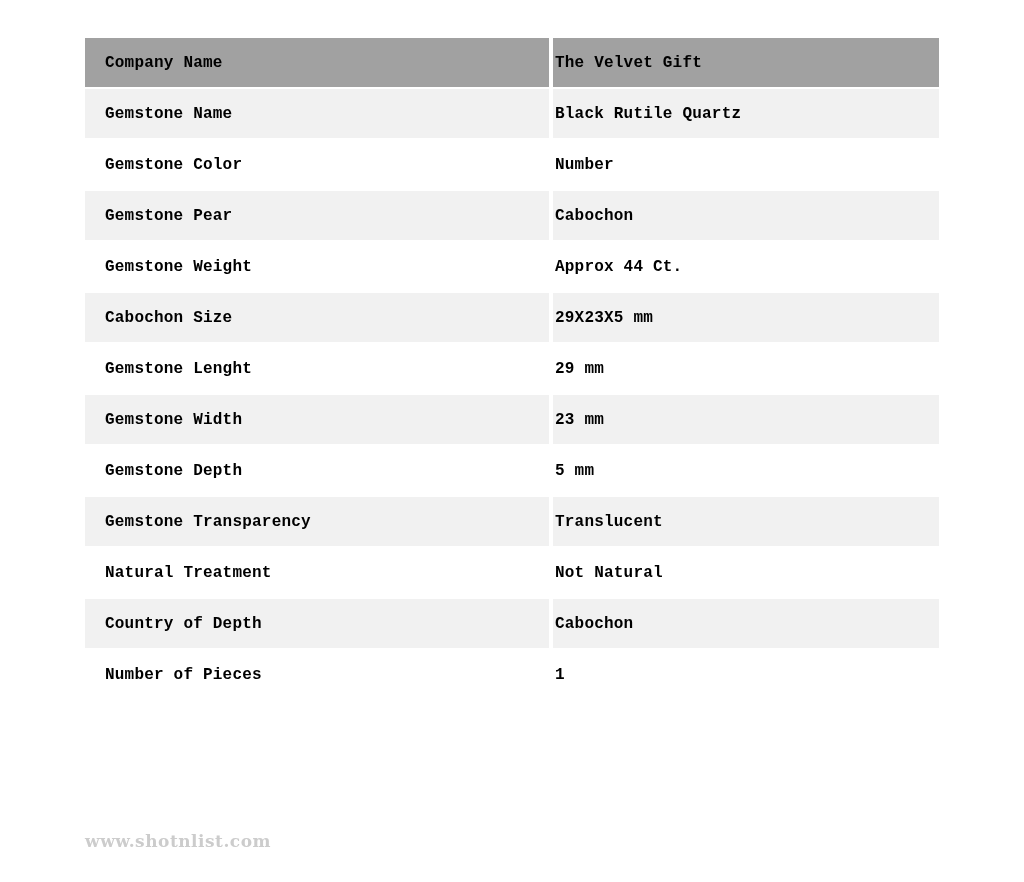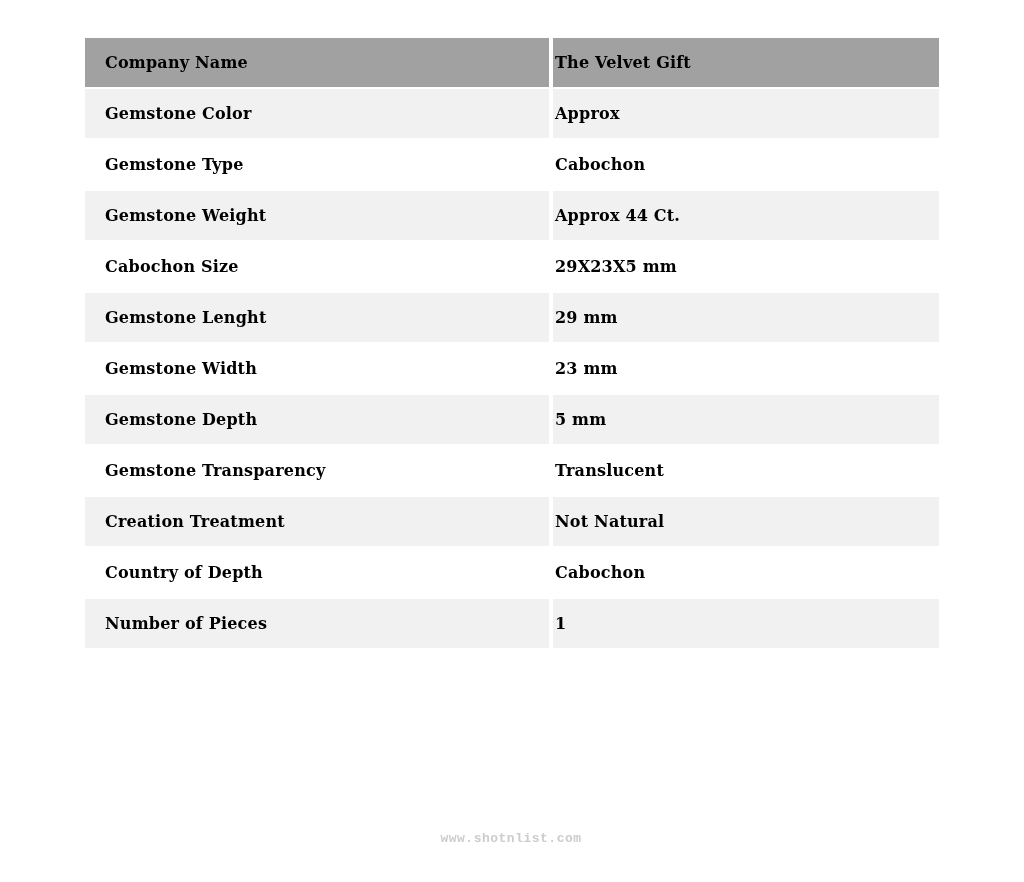--- a/index.html
+++ b/index.html
@@ -23,20 +23,21 @@
     position: absolute;
     left: 85px;
     top: 38px;
     width: 854px;
   }
   table.spec-table {
     border-collapse: separate;
     border-spacing: 0;
     width: 854px;
     table-layout: fixed;
+    font-family: Liberation Mono, monospace;
   }
   table.spec-table col.col-label { width: 468px; }
   table.spec-table col.col-value { width: 386px; }
   th, td {
     height: 51px;
     text-align: left;
     vertical-align: middle;
     font-weight: bold;
     font-size: 16px;
     letter-spacing: 0.2px;
@@ -59,50 +60,53 @@
     background: var(--row-alt-bg);
   }
   tbody tr:nth-child(even) td {
     background: var(--row-bg);
   }
   .watermark {
     position: absolute;
     left: 85px;
     top: 831px;
     width: 852px;
-    text-align: center;
+    text-align: left;
     font-weight: bold;
-    font-size: 13px;
+    font-size: 17px;
     letter-spacing: 0.5px;
     color: var(--watermark-color);
-    font-family: Liberation Mono, monospace;
   }
 </style>
 </head>
 <body>
 
 <div class="table-wrap">
   <table class="spec-table">
     <colgroup>
       <col class="col-label">
       <col class="col-value">
     </colgroup>
     <thead>
       <tr>
         <th>Company Name</th>
         <th>The Velvet Gift</th>
       </tr>
     </thead>
     <tbody>
         <tr>
-    <td>Gemstone Color</td>
-    <td>Approx</td>
+    <td>Gemstone Name</td>
+    <td>Black Rutile Quartz</td>
   </tr>
         <tr>
-    <td>Gemstone Type</td>
+    <td>Gemstone Color</td>
+    <td>Number</td>
+  </tr>
+        <tr>
+    <td>Gemstone Pear</td>
     <td>Cabochon</td>
   </tr>
         <tr>
     <td>Gemstone Weight</td>
     <td>Approx 44 Ct.</td>
   </tr>
         <tr>
     <td>Cabochon Size</td>
     <td>29X23X5 mm</td>
   </tr>
@@ -116,21 +120,21 @@
   </tr>
         <tr>
     <td>Gemstone Depth</td>
     <td>5 mm</td>
   </tr>
         <tr>
     <td>Gemstone Transparency</td>
     <td>Translucent</td>
   </tr>
         <tr>
-    <td>Creation Treatment</td>
+    <td>Natural Treatment</td>
     <td>Not Natural</td>
   </tr>
         <tr>
     <td>Country of Depth</td>
     <td>Cabochon</td>
   </tr>
         <tr>
     <td>Number of Pieces</td>
     <td>1</td>
   </tr>

